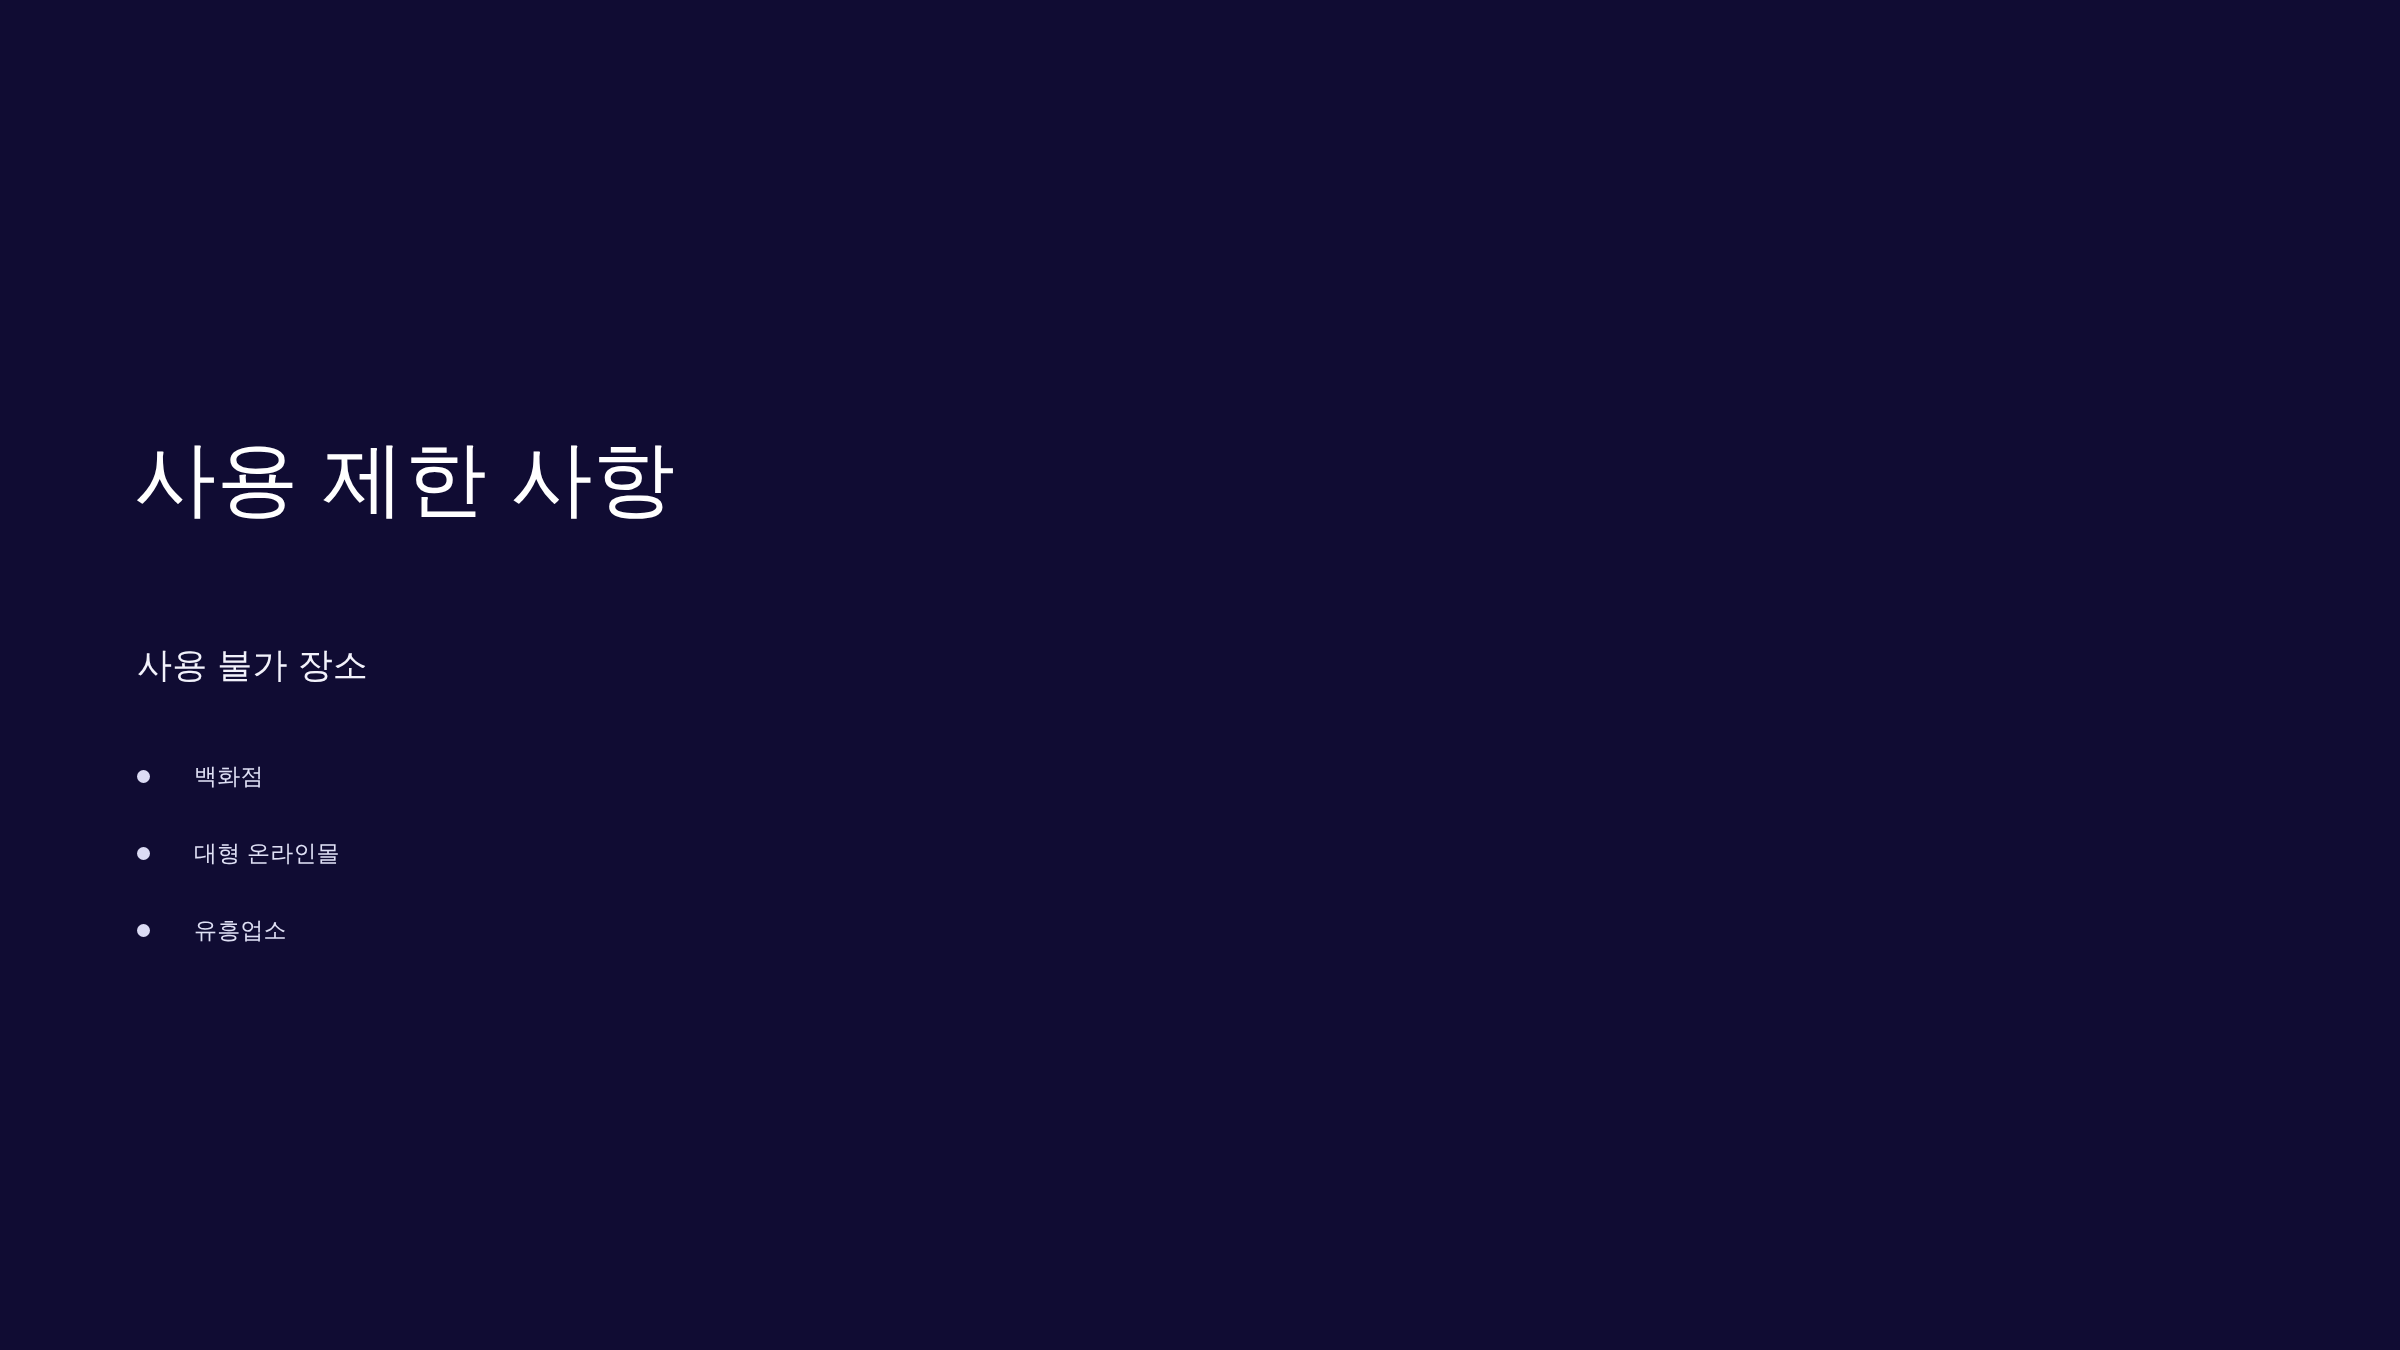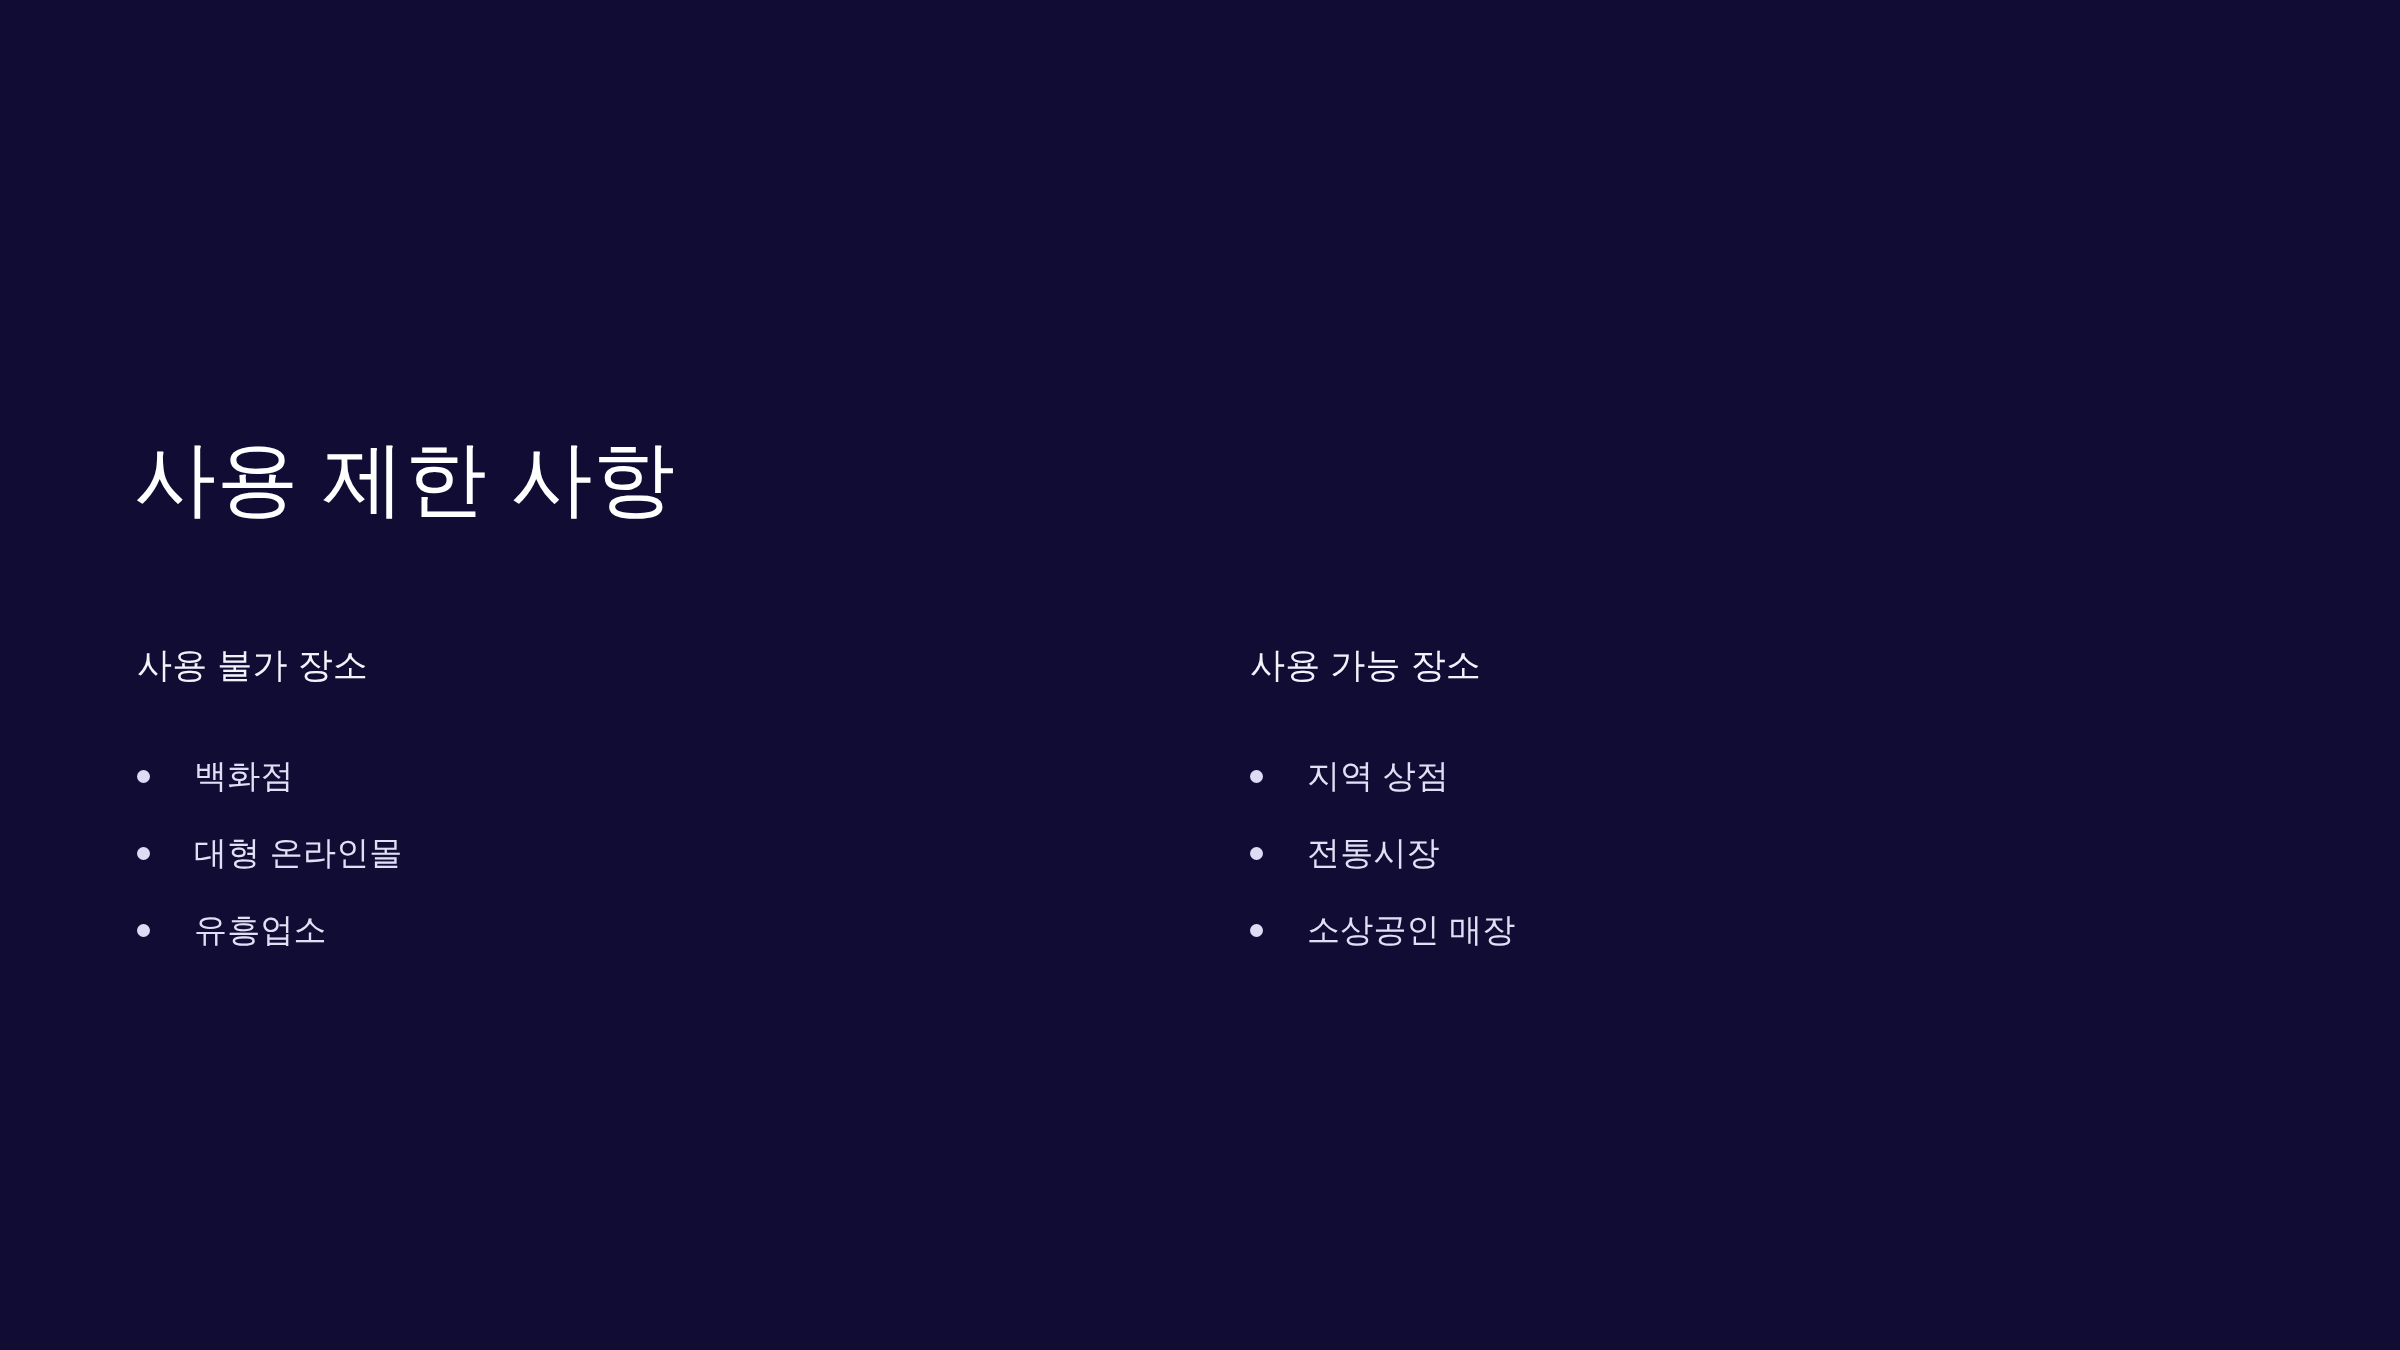--- a/index.html
+++ b/index.html
@@ -85,21 +85,21 @@
     flex: 0 0 auto;
     width: 13px;
     height: 13px;
     border-radius: 50%;
     background: #dcdcf5;
     margin-left: 3px;
     margin-right: 44px;
   }
 
   .bullet-text {
-    font-size: 33px;
+    font-size: 23px;
     font-weight: 400;
     line-height: 1.25;
     letter-spacing: 0.2px;
     color: #dfe0f5;
     white-space: nowrap;
   }
 </style>
 </head>
 <body>
 
@@ -120,32 +120,15 @@
           <span class="bullet-dot"></span>
           <span class="bullet-text">대형 온라인몰</span>
         </li>
         <li class="bullet-item">
           <span class="bullet-dot"></span>
           <span class="bullet-text">유흥업소</span>
         </li>
       </ul>
     </div>
 
-    <div class="column">
-      <h2 class="column-heading">사용 가능 장소</h2>
-      <ul class="bullet-list">
-        <li class="bullet-item">
-          <span class="bullet-dot"></span>
-          <span class="bullet-text">지역 상점</span>
-        </li>
-        <li class="bullet-item">
-          <span class="bullet-dot"></span>
-          <span class="bullet-text">전통시장</span>
-        </li>
-        <li class="bullet-item">
-          <span class="bullet-dot"></span>
-          <span class="bullet-text">소상공인 매장</span>
-        </li>
-      </ul>
-    </div>
 
   </div>
 </div>
 
 </body></html>

